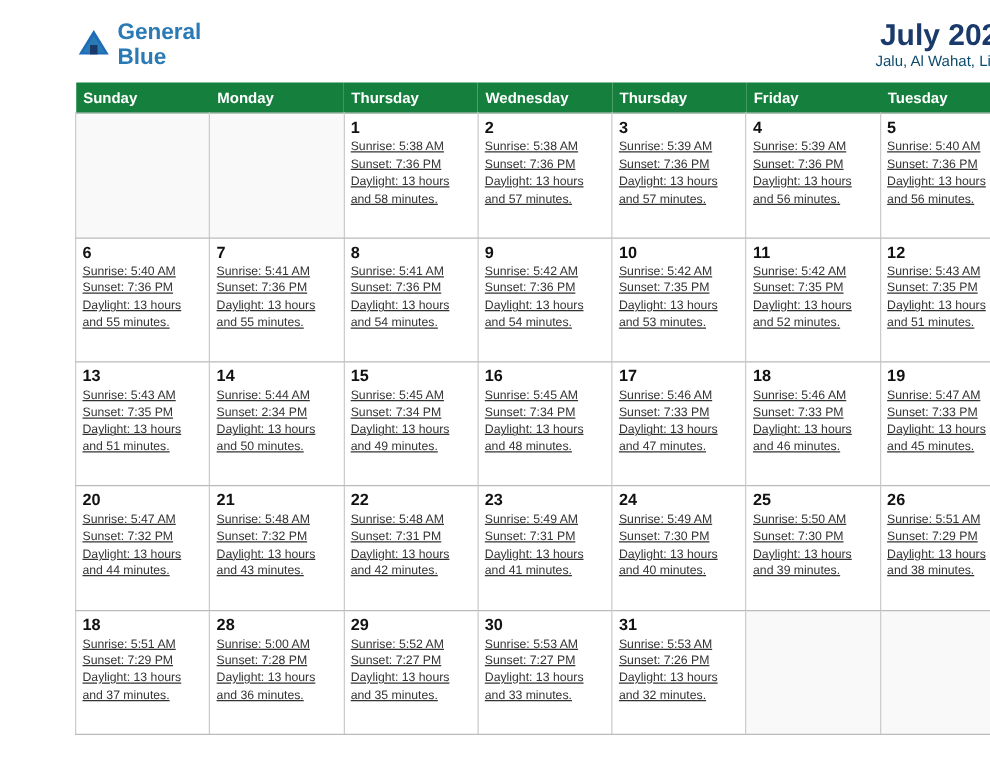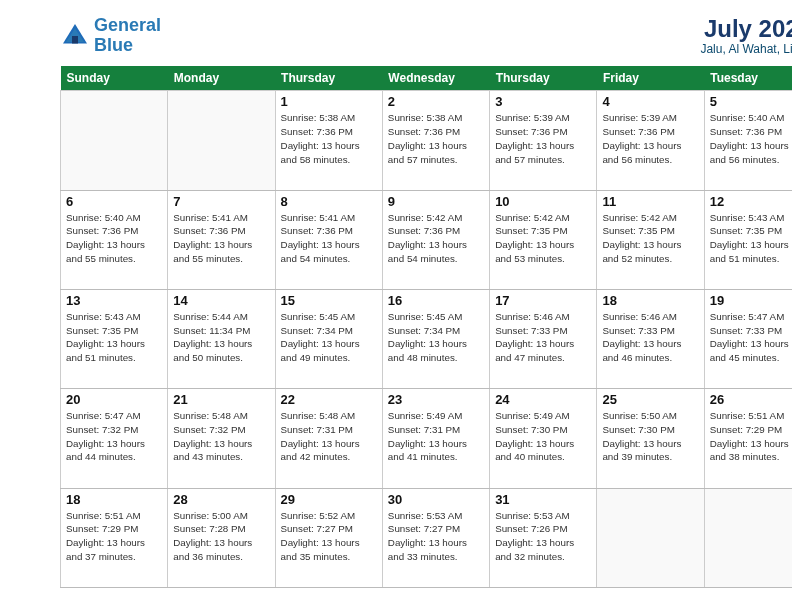--- a/index.html
+++ b/index.html
@@ -84,20 +84,21 @@
       font-size: 13px;
       font-weight: bold;
       color: #111;
       display: block;
       margin-bottom: 2px;
     }
     .day-info {
       font-size: 9.8px;
       line-height: 1.4;
       color: #333;
+      text-decoration: underline;
     }
     tr.week-row td {
       border-bottom: 1px solid #bbb;
     }
   </style>
 </head>
 <body>
 
 <div class="page">
   <div class="header">
@@ -226,21 +227,21 @@
           <td>
             <span class="day-num">13</span>
             <div class="day-info">Sunrise: 5:43 AM
 Sunset: 7:35 PM
 Daylight: 13 hours
 and 51 minutes.</div>
           </td>
           <td>
             <span class="day-num">14</span>
             <div class="day-info">Sunrise: 5:44 AM
-Sunset: 11:34 PM
+Sunset: 2:34 PM
 Daylight: 13 hours
 and 50 minutes.</div>
           </td>
           <td>
             <span class="day-num">15</span>
             <div class="day-info">Sunrise: 5:45 AM
 Sunset: 7:34 PM
 Daylight: 13 hours
 and 49 minutes.</div>
           </td>

